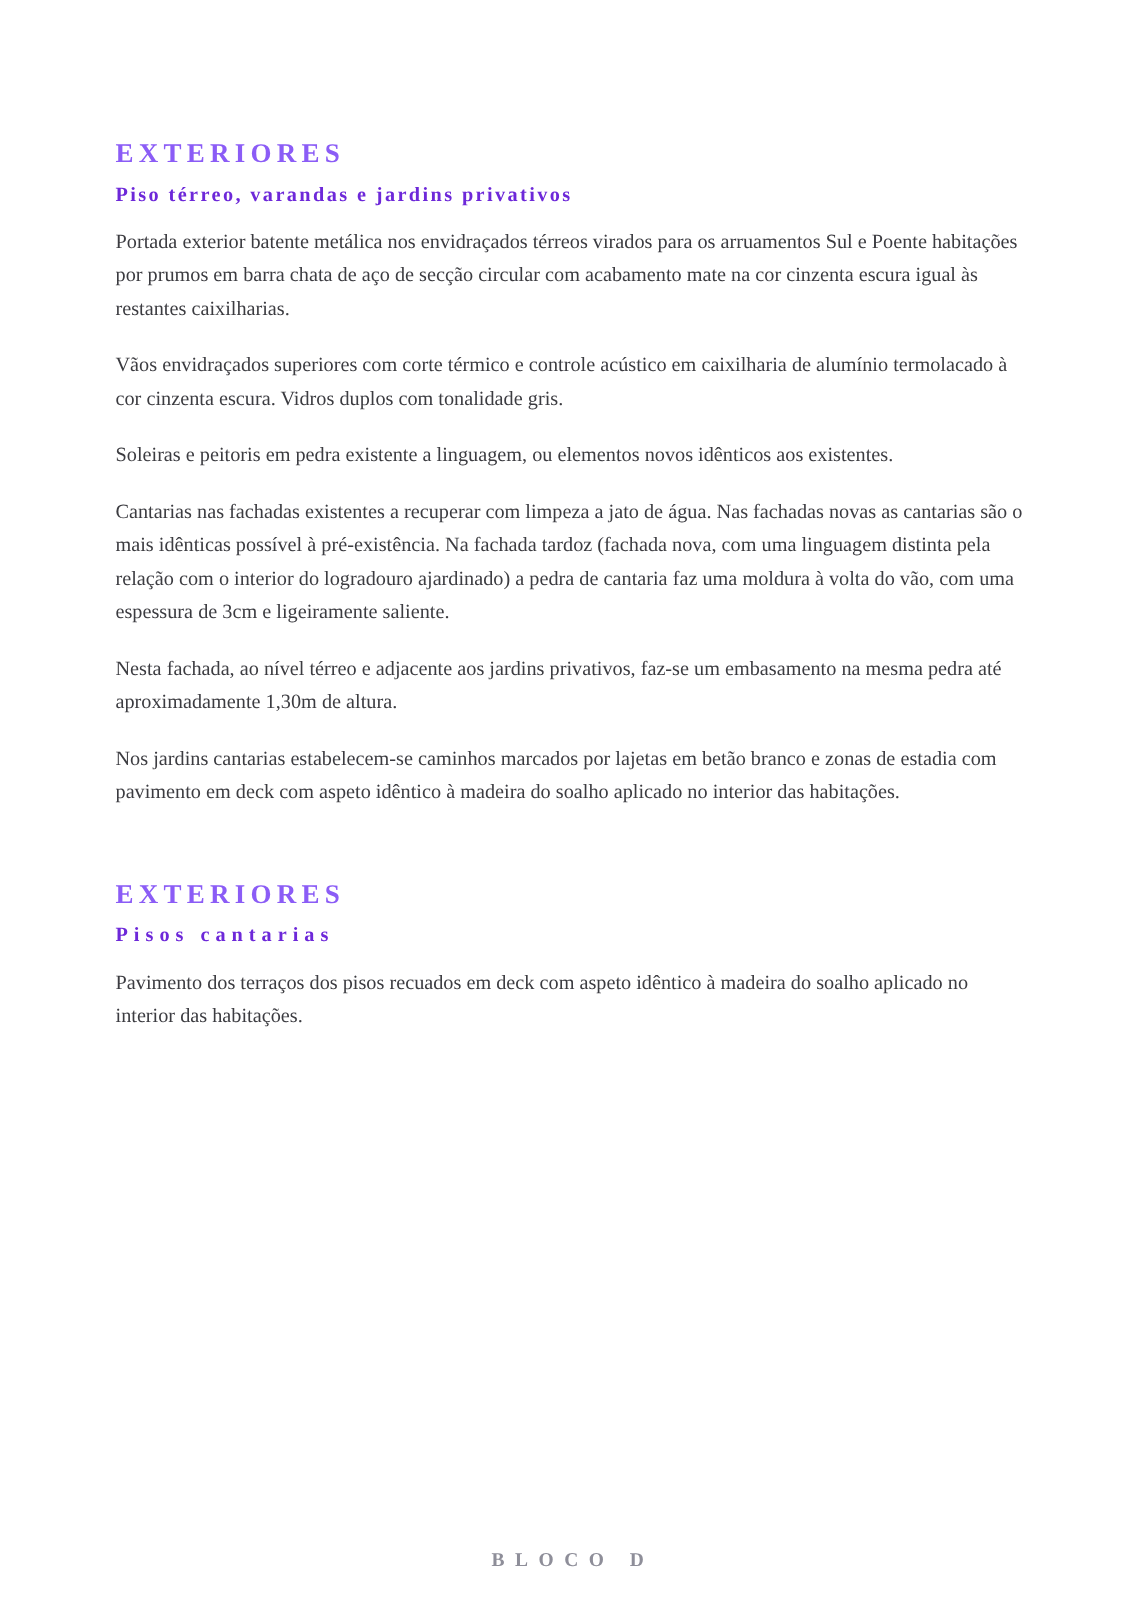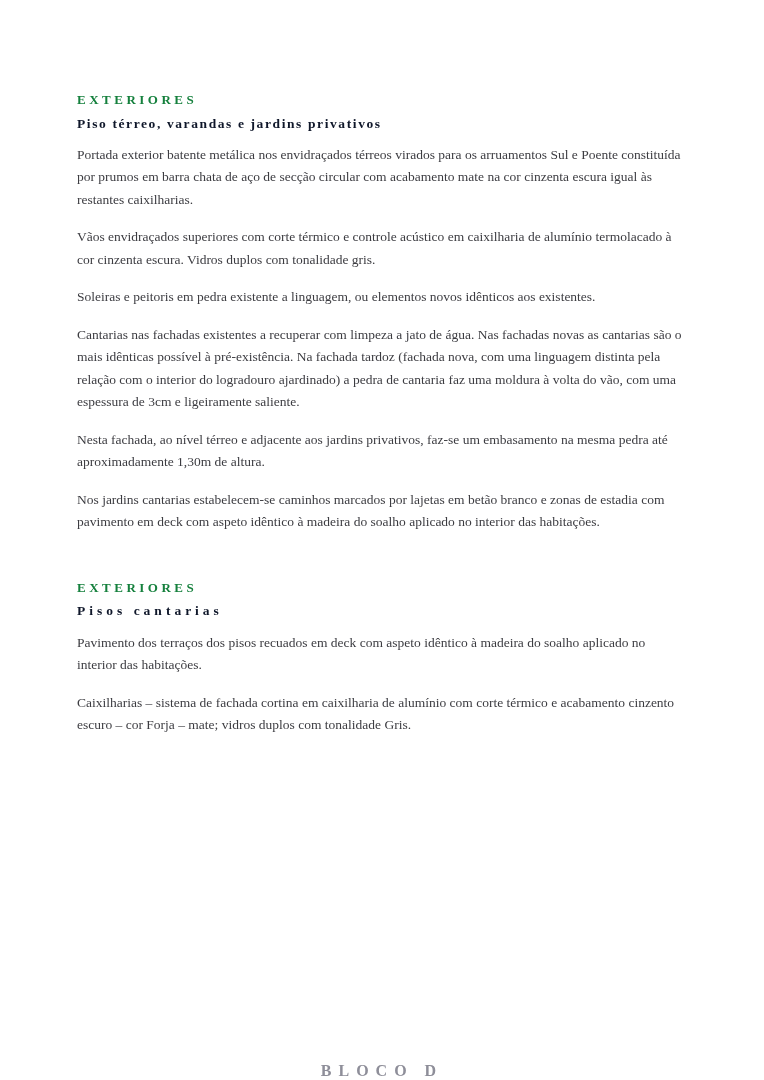--- a/index.html
+++ b/index.html
@@ -17,32 +17,32 @@
     color: #3c3c41;
   }
   .content {
     position: absolute;
     top: 92px;
     left: 77px;
     right: 82px;
   }
   .section-heading {
     margin: 0;
-    font-size: 13px;
+    font-size: 18px;
     font-weight: bold;
     letter-spacing: 3.5px;
-    color: #15803d;
+    color: #8b5cf6;
     line-height: 1.2;
   }
   .section-subheading {
     margin: 8px 0 0 0;
     font-size: 13.5px;
     font-weight: bold;
     letter-spacing: 1.6px;
-    color: #0f172a;
+    color: #6d28d9;
     line-height: 1.2;
   }
   .section-subheading.wide {
     letter-spacing: 4px;
   }
   .paras {
     margin-top: 12px;
   }
   .paras p {
     margin: 0 0 15px 0;
@@ -51,54 +51,53 @@
     white-space: pre-line;
     color: #3c3c41;
   }
   .section + .section {
     margin-top: 46px;
   }
   .page-footer {
     position: absolute;
     left: 0;
     right: 0;
-    bottom: 0;
+    bottom: 32px;
     text-align: center;
-    font-size: 16px;
+    font-size: 13px;
     font-weight: bold;
     letter-spacing: 7px;
     color: #8e8e99;
     font-family: "Liberation Serif", "DejaVu Serif", serif;
   }
 </style>
 </head>
 <body>
 
 <div class="page">
   <div class="content">
 
     <section class="section">
       <h1 class="section-heading">EXTERIORES</h1>
       <h2 class="section-subheading">Piso térreo, varandas e jardins privativos</h2>
       <div class="paras">
-          <p>Portada exterior batente metálica nos envidraçados térreos virados para os arruamentos Sul e Poente constituída por prumos em barra chata de aço de secção circular com acabamento mate na cor cinzenta escura igual às restantes caixilharias.</p>
+          <p>Portada exterior batente metálica nos envidraçados térreos virados para os arruamentos Sul e Poente habitações por prumos em barra chata de aço de secção circular com acabamento mate na cor cinzenta escura igual às restantes caixilharias.</p>
           <p>Vãos envidraçados superiores com corte térmico e controle acústico em caixilharia de alumínio termolacado à cor cinzenta escura. Vidros duplos com tonalidade gris.</p>
           <p>Soleiras e peitoris em pedra existente a linguagem, ou elementos novos idênticos aos existentes.</p>
           <p>Cantarias nas fachadas existentes a recuperar com limpeza a jato de água. Nas fachadas novas as cantarias são o mais idênticas possível à pré-existência. Na fachada tardoz (fachada nova, com uma linguagem distinta pela relação com o interior do logradouro ajardinado) a pedra de cantaria faz uma moldura à volta do vão, com uma espessura de 3cm e ligeiramente saliente.</p>
           <p>Nesta fachada, ao nível térreo e adjacente aos jardins privativos, faz-se um embasamento na mesma pedra até aproximadamente 1,30m de altura.</p>
           <p>Nos jardins cantarias estabelecem-se caminhos marcados por lajetas em betão branco e zonas de estadia com pavimento em deck com aspeto idêntico à madeira do soalho aplicado no interior das habitações.</p>
         </div>
     </section>
 
     <section class="section">
       <h1 class="section-heading">EXTERIORES</h1>
       <h2 class="section-subheading wide">Pisos cantarias</h2>
       <div class="paras">
           <p>Pavimento dos terraços dos pisos recuados em deck com aspeto idêntico à madeira do soalho aplicado no interior das habitações.</p>
-          <p>Caixilharias – sistema de fachada cortina em caixilharia de alumínio com corte térmico e acabamento cinzento escuro – cor Forja – mate; vidros duplos com tonalidade Gris.</p>
         </div>
     </section>
 
   </div>
 
   <footer class="page-footer">
     <span>BLOCO D</span>
   </footer>
 </div>
 

